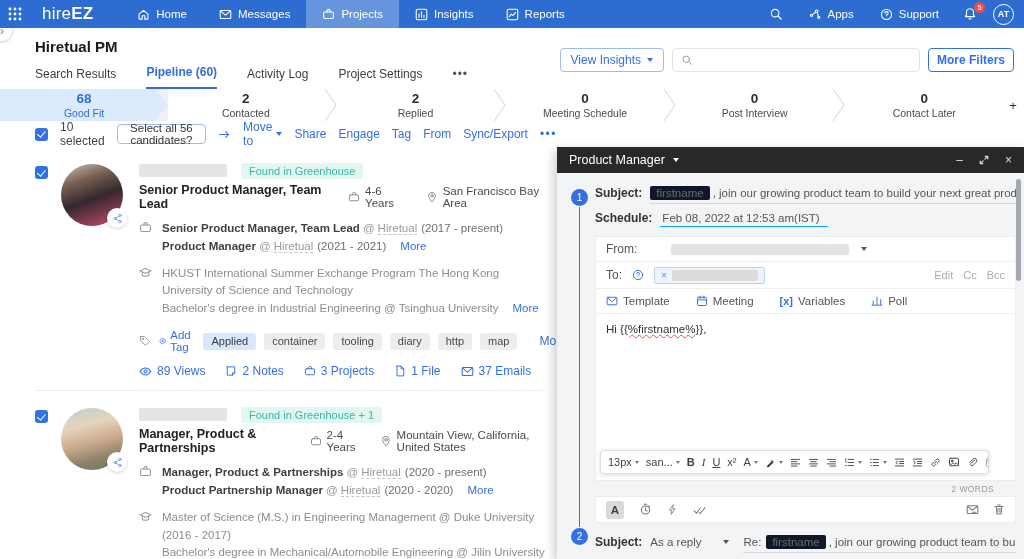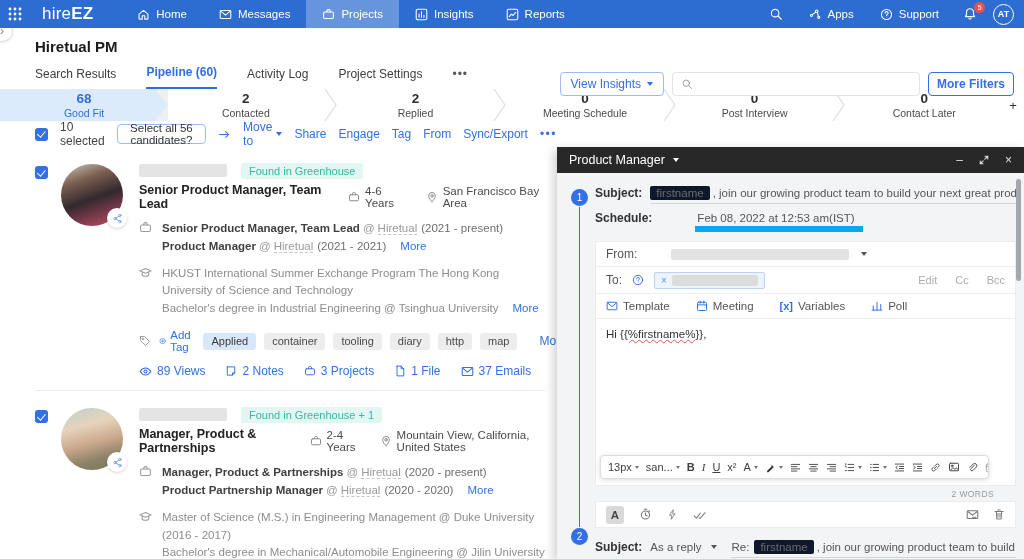--- a/index.html
+++ b/index.html
@@ -22,21 +22,21 @@
   .avatar { width:21px; height:21px; border-radius:50%; border:1.5px solid #fff; background:#2d6cd0; color:#fff; font-size:9px; font-weight:bold; display:flex; align-items:center; justify-content:center; cursor:pointer; }
 
   
   .page-header { position:absolute; top:28px; left:0; right:0; height:61px; background:#fff; z-index:20; }
   .back-fab { position:absolute; top:20px; left:-9px; width:22px; height:22px; border-radius:50%; background:#fff; border:1px solid #e2e2e2; box-shadow:0 1px 3px rgba(0,0,0,.1); color:#888; display:flex; align-items:center; justify-content:center; font-size:12px; cursor:pointer; z-index:25; }
   .page-title { position:absolute; top:10px; left:35px; font-size:15px; font-weight:bold; color:#1a1a1a; }
   .tabs { position:absolute; left:35px; bottom:0; display:flex; align-items:flex-end; gap:30px; height:26px; }
   .tab { padding-bottom:8px; font-size:12px; color:#3d3d3d; cursor:pointer; }
   .tab.active { color:#2f6fdc; font-weight:bold; border-bottom:2px solid #2f6fdc; }
   .tab.more-tab { color:#555; letter-spacing:1px; }
-  .header-controls { position:absolute; right:10px; top:44px; display:flex; align-items:center; gap:8px; }
+  .header-controls { position:absolute; right:10px; top:20px; display:flex; align-items:center; gap:8px; }
   .btn-outline { display:flex; align-items:center; gap:6px; border:1px solid #9cbcf0; color:#3370e4; background:#fff; border-radius:4px; height:24px; padding:0 10px; font-size:12px; cursor:pointer; }
   .btn-outline.strong { border-color:#3370e4; font-weight:bold; padding:0 8px; }
   .search-box { display:flex; align-items:center; gap:6px; border:1px solid #e3e3e3; border-radius:4px; height:24px; width:248px; padding:0 8px; color:#9a9a9a; background:#fff; }
   .search-box input { border:none; outline:none; width:100%; font-size:12px; font-family:"Liberation Sans",sans-serif; color:#555; }
   .search-box input::placeholder { color:#b3b3b3; }
   .caret { width:0; height:0; border-left:3.5px solid transparent; border-right:3.5px solid transparent; border-top:4px solid currentColor; display:inline-block; }
 
   
   .pipeline { position:absolute; top:89px; left:0; right:0; height:32px; background:#eef0f3; display:flex; align-items:stretch; z-index:10; }
   .stage { flex:1; background:#fff; display:flex; flex-direction:column; align-items:center; justify-content:center; line-height:1.15; cursor:pointer; position:relative; }
@@ -101,51 +101,51 @@
   .step-rail { position:absolute; left:14px; top:36px; bottom:10px; width:18px; }
   .step-circle { width:17px; height:17px; border-radius:50%; background:#3370e4; color:#fff; font-size:10px; display:flex; align-items:center; justify-content:center; position:absolute; left:0; }
   .step-circle.s1 { top:6px; } .step-circle.s2 { bottom:4px; }
   .step-line { position:absolute; left:8px; top:24px; bottom:22px; border-left:1.5px solid #3370e4; }
   .composer-body { position:absolute; left:38px; right:8px; top:32px; bottom:4px; }
   .c-row { display:flex; align-items:baseline; margin-top:7px; }
   .c-label { font-weight:bold; color:#333; font-size:12px; flex:none; margin-right:8px; }
   .subject-value { flex:1; border-bottom:1px solid #d6d6d6; padding-bottom:3px; display:flex; align-items:baseline; flex-wrap:nowrap; white-space:nowrap; overflow:hidden; color:#555; }
   .var-chip { background:#0f172a; color:#6b6b6b; padding:1px 6px; border-radius:2px; font-size:11.5px; }
   .subject-rest { margin-left:3px; font-size:11.5px; color:#555; }
-  .schedule-value { color:#555; font-size:11.5px; border-bottom:6px solid #0ea5e9; padding:0 8px 2px 2px;margin-left:35px; }
+  .schedule-value { color:#555; font-size:11.5px; border-bottom:1px solid #0ea5e9; padding:0 8px 2px 2px; }
   .field-group { margin-top:9px; background:#fff; border:1px solid #ececec; border-bottom:none; }
   .f-row { display:flex; align-items:center; padding:0 10px; border-bottom:1px solid #eee; }
   .from-row { height:25px; }
   .to-row { height:27px; }
   .redact-bar { background:#e3e3e3; border-radius:2px; height:11px; }
   .from-bar { width:178px; margin-left:26px; }
   .from-caret { margin-left:12px; color:#555; }
   .help-circle { color:#3370e4; margin:0 10px 0 2px; }
   .to-chip { display:flex; align-items:center; gap:5px; border:1px solid #bcd4f3; background:#eef4fd; border-radius:2px; height:17px; padding:0 6px; }
   .to-chip .x { color:#5b8fe0; font-size:10px; cursor:pointer; }
   .to-chip .redact-bar { width:86px; background:#dcdcdc; }
-  .ccbcc { margin-left:auto; color:#ababab; font-size:11px; display:flex; gap:18px;text-align:right; }
+  .ccbcc { margin-left:auto; color:#ababab; font-size:11px; display:flex; gap:10px;text-align:right; }
   .ccbcc span { cursor:pointer; }
   .tools-row { height:25px; display:flex; align-items:center; gap:26px; padding:0 10px; border-bottom:1px solid #eee; }
   .tool { display:flex; align-items:center; gap:5px; color:#555; font-size:11.5px; cursor:pointer; }
   .tool .tic { color:#3370e4; }
   .tool .brk { color:#3370e4; font-size:11px; font-weight:bold; }
   .editor { position:relative; height:167px; background:#fff; padding:9px 10px; font-size:11.5px; color:#333; border-bottom:1px solid #ececec; }
   .wavy { text-decoration:underline; text-decoration-style:wavy; text-decoration-color:#e05252; text-decoration-thickness:1px; }
   .fmt-toolbar { position:absolute; left:4px; right:26px; bottom:6px; height:24px; background:#fff; border:1px solid #ddd; border-radius:4px; box-shadow:0 1px 5px rgba(0,0,0,.14); display:flex; align-items:center; padding:0 7px; gap:7px; color:#3f3f3f; font-size:11px; overflow:hidden; white-space:nowrap; }
   .fmt { display:flex; align-items:center; gap:3px; cursor:pointer; flex:none; color:#3f3f3f; }
   .fmt.b { font-weight:bold; } .fmt.i { font-style:italic; font-family:"Liberation Serif",serif; } .fmt.u { text-decoration:underline; }
   .fmt .mini-caret { width:0; height:0; border-left:2.8px solid transparent; border-right:2.8px solid transparent; border-top:3.2px solid #777; }
   .word-count { text-align:right; margin:3px 22px 0 0; font-size:8.5px; color:#9a9a9a; letter-spacing:.4px; }
   .action-row { margin-top:2px; background:#fff; border:1px solid #ececec; height:27px; display:flex; align-items:center; gap:15px; padding:0 10px; color:#666; }
   .a-btn { width:18px; height:18px; background:#d9d9d9; border-radius:3px; display:flex; align-items:center; justify-content:center; font-size:11.5px; color:#444; font-weight:bold; cursor:pointer; }
   .action-ic { cursor:pointer; color:#777; }
   .action-right { margin-left:auto; display:flex; gap:14px; color:#888; }
   .step2-row { display:flex; align-items:baseline; margin-top:12px; }
-  .reply-mode { color:#555; font-size:11.5px; display:flex; align-items:center; gap:10px; margin-right:14px; cursor:pointer; }
+  .reply-mode { color:#555; font-size:11.5px; display:flex; align-items:center; gap:22px; margin-right:14px; cursor:pointer; }
   .reply-mode .caret { border-top-color:#555; }
   .modal-scroll { position:absolute; right:3px; top:32px; width:5px; height:102px; background:#a2a8ae; border-radius:3px; cursor:pointer; }
 </style>
 </head>
 <body>
 
 <div class="app">
 
   <nav class="navbar">
     <div class="nav-grid">
@@ -385,21 +385,21 @@
             </span>
         </div>
         <div class="info-row">
           <span class="info-icon">
               <svg class="ic" width="13" height="13" viewBox="0 0 16 16">
                 <rect x="2" y="5" width="12" height="8" rx="1.5"></rect>
                 <path d="M6 5V3.6A1.6 1.6 0 0 1 7.6 2h.8A1.6 1.6 0 0 1 10 3.6V5"></path>
               </svg>
             </span>
           <div class="info-lines">
-            <div><span class="role">Senior Product Manager, Team Lead</span><span class="at">@</span><span class="company">Hiretual</span><span class="dates">(2021 - present)</span></div>
+            <div><span class="role">Senior Product Manager, Team Lead</span><span class="at">@</span><span class="company">Hiretual</span><span class="dates">(2017 - present)</span></div>
             <div><span class="role">Product Manager</span><span class="at">@</span><span class="company">Hiretual</span><span class="dates">(2021 - 2021)</span><span class="more-link">More</span></div>
           </div>
         </div>
         <div class="info-row edu">
           <span class="info-icon">
               <svg class="ic" width="13" height="13" viewBox="0 0 16 16">
                 <path d="M1 6l7-3 7 3-7 3-7-3z"></path>
                 <path d="M4 7.4v3.4c0 .9 1.8 1.9 4 1.9s4-1 4-1.9V7.4"></path>
               </svg>
             </span>

